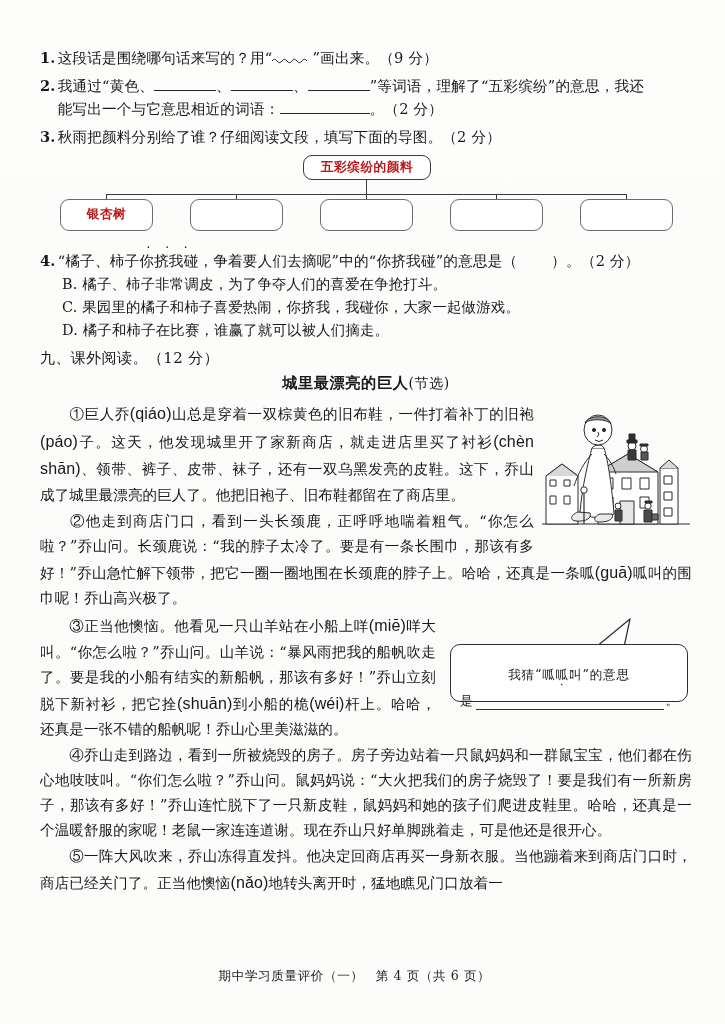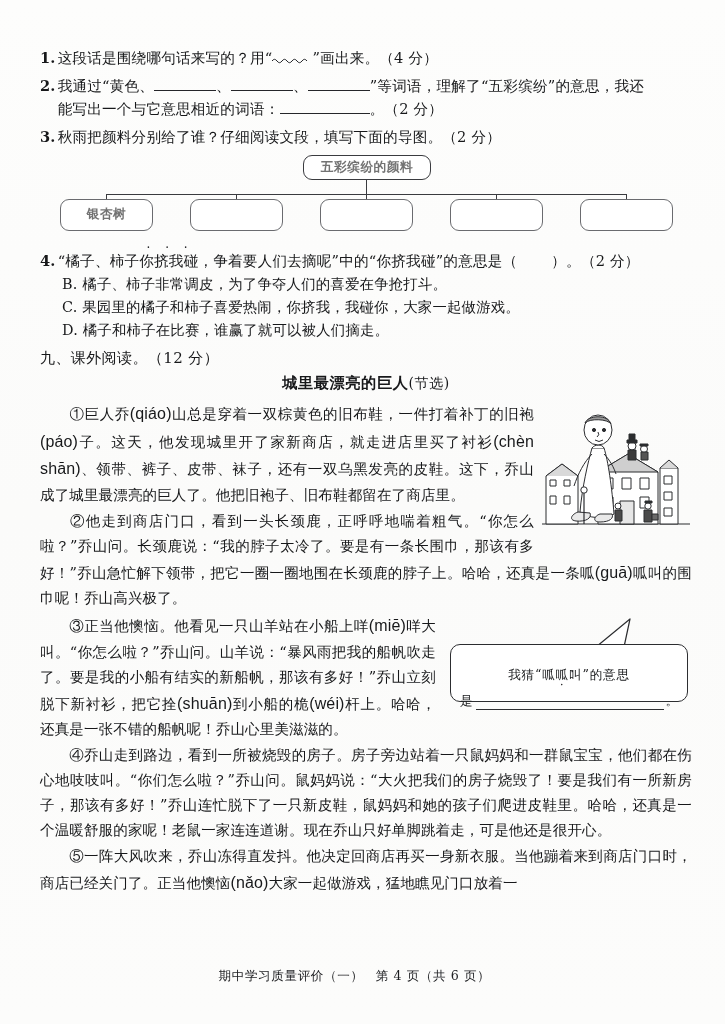--- a/index.html
+++ b/index.html
@@ -87,21 +87,21 @@
     box-sizing: border-box;
     border: 1.1px solid #3a3b3f;
     border-radius: 9px;
     background: #fff;
     display: flex;
     align-items: center;
     justify-content: center;
     font-size: 13px;
     font-weight: bold;
     letter-spacing: .5px;
-    color: #737373;
+    color: #b91c1c;
   }
   .node-root {
     left: 263px; top: 0; width: 128px; height: 25px;
     font-size: 12.7px;
   }
   .node-leaf {
     top: 44px;
     width: 93px;
     height: 32px;
     border-color: #6a6b6f;
@@ -224,21 +224,21 @@
 <body>
 
 <div class="page">
   <div class="sheet">
 
     <div class="q-row">
       <span class="q-num">1.</span>
       <span class="q-body">
         <span>这段话是围绕哪句话来写的？用“</span><span class="wavy"><svg width="40" height="7" viewBox="0 0 40 7">
               <path d="M0,4 q2.5,-3.4 5,0 t5,0 t5,0 t5,0 t5,0 t5,0 t5,0" fill="none" stroke="#25262a" stroke-width="1"></path>
-            </svg></span><span>”画出来。（4 分）</span>
+            </svg></span><span>”画出来。（9 分）</span>
       </span>
     </div>
 
     <div class="q-row">
       <span class="q-num">2.</span>
       <span class="q-body">
         <div>
           <span>我通过“黄色、</span><span class="blank bk-sm"></span><span>、</span><span class="blank bk-sm"></span><span>、</span><span class="blank bk-sm"></span><span>”等词语，理解了“五彩缤纷”的意思，我还</span>
         </div>
         <div>
@@ -378,21 +378,21 @@
 
     <p class="para">
       <span class="indent"></span><span>③</span><span>正当他懊恼。他看见一只山羊站在小船上咩</span><span class="pinyin">(miē)</span><span>咩大叫。“你怎么啦？”乔山问。山羊说：“暴风雨把我的船帆吹走了。要是我的小船有结实的新船帆，那该有多好！”乔山立刻脱下新衬衫，把它拴</span><span class="pinyin">(shuān)</span><span>到小船的桅</span><span class="pinyin">(wéi)</span><span>杆上。哈哈，还真是一张不错的船帆呢！乔山心里美滋滋的。</span>
     </p>
 
     <p class="para">
       <span class="indent"></span><span>④</span><span>乔山走到路边，看到一所被烧毁的房子。房子旁边站着一只鼠妈妈和一群鼠宝宝，他们都在伤心地吱吱叫。“你们怎么啦？”乔山问。鼠妈妈说：“大火把我们的房子烧毁了！要是我们有一所新房子，那该有多好！”乔山连忙脱下了一只新皮鞋，鼠妈妈和她的孩子们爬进皮鞋里。哈哈，还真是一个温暖舒服的家呢！老鼠一家连连道谢。现在乔山只好单脚跳着走，可是他还是很开心。</span>
     </p>
 
     <p class="para">
-      <span class="indent"></span><span>⑤</span><span>一阵大风吹来，乔山冻得直发抖。他决定回商店再买一身新衣服。当他蹦着来到商店门口时，商店已经关门了。正当他懊恼</span><span class="pinyin">(nǎo)</span><span>大家一起做游戏，猛地瞧见门口放着一</span>
+      <span class="indent"></span><span>⑤</span><span>一阵大风吹来，乔山冻得直发抖。他决定回商店再买一身新衣服。当他蹦着来到商店门口时，商店已经关门了。正当他懊恼</span><span class="pinyin">(nǎo)</span><span>地转头离开时，猛地瞧见门口放着一</span>
     </p>
 
   </div>
 
   <div class="footer">
     <span>期中学习质量评价（一）</span><span class="gap"></span><span>第 4 页（共 6 页）</span>
   </div>
 </div>
 
 </body></html>

